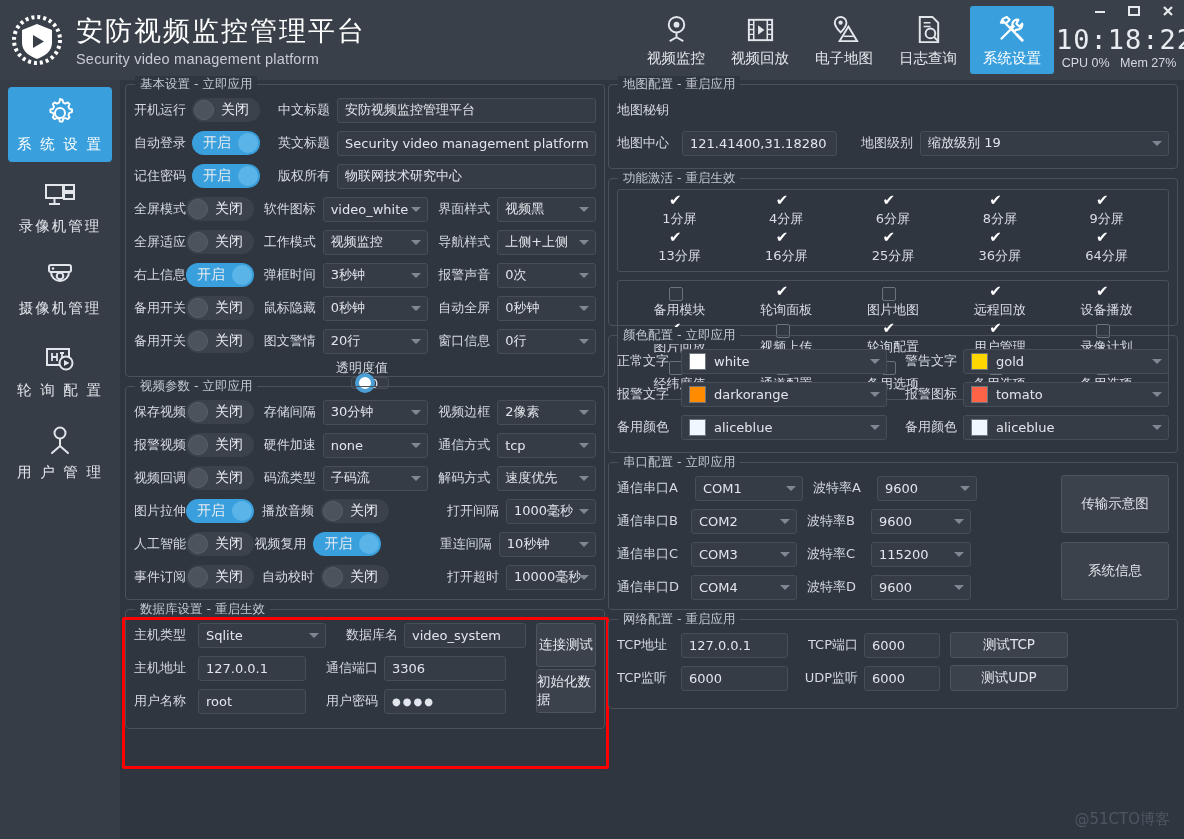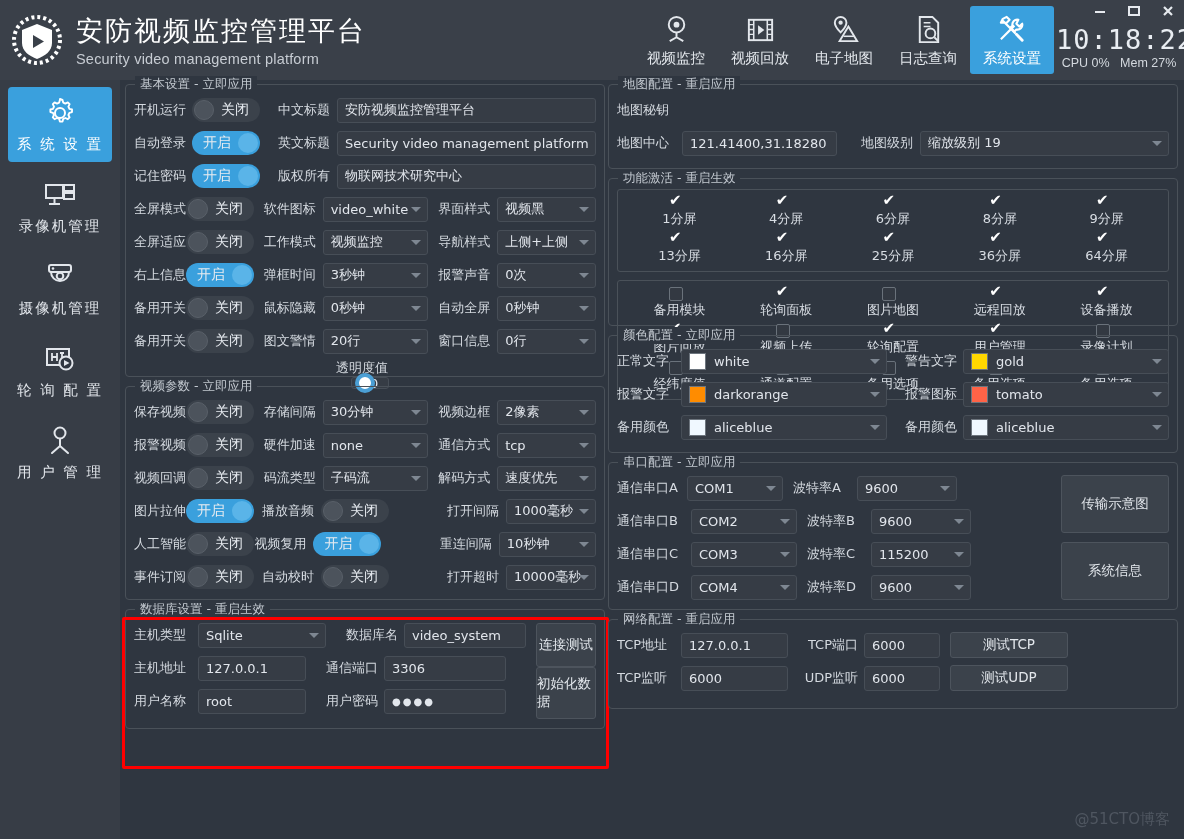--- a/index.html
+++ b/index.html
@@ -584,21 +584,21 @@
           </div>
           <div class="row">
             <span class="lbl" style="width:58px;">用户名称</span>
             <div class="field" style="width:108px;margin-left:6px;">root</div>
             <span class="lbl" style="width:62px;text-align:right;margin-left:10px;">用户密码</span>
             <div class="field" style="width:122px;margin-left:6px;font-size:10px;letter-spacing:2px;">●●●●</div>
           </div>
         </div>
         <div style="width:118px;display:flex;flex-direction:column;justify-content:space-between;padding:3px 0 3px 10px;">
           <div class="btn" style="height:44px;">连接测试</div>
-          <div class="btn" style="height:52px;">初始化数据</div>
+          <div class="btn" style="height:44px;">初始化数据</div>
         </div>
       </div>
     </div>
 
     <div class="redbox"></div>
   </div>
 
   <div class="col-right">
 
     <div class="group" style="height:85px;">
@@ -772,21 +772,21 @@
           </div>
         </div>
     </div>
 
     <div class="group" style="height:148px;">
       <div class="gtitle">串口配置 - 立即应用</div>
       <div style="display:flex;">
         <div style="flex:1;" id="serial-rows">
             <div class="row">
               <span class="lbl" style="width: 68px;">通信串口A</span>
-              <div class="field select" style="width: 96px; margin-left: 2px;">
+              <div class="field select" style="width: 108px; margin-left: 10px;">
                 <span>COM1</span>
                 <i class="caret"></i>
               </div>
               <span class="lbl" style="width: 58px; margin-left: 10px;">波特率A</span>
               <div class="field select" style="width: 100px; margin-left: 6px;">
                 <span>9600</span>
                 <i class="caret"></i>
               </div>
             </div>
             <div class="row">

